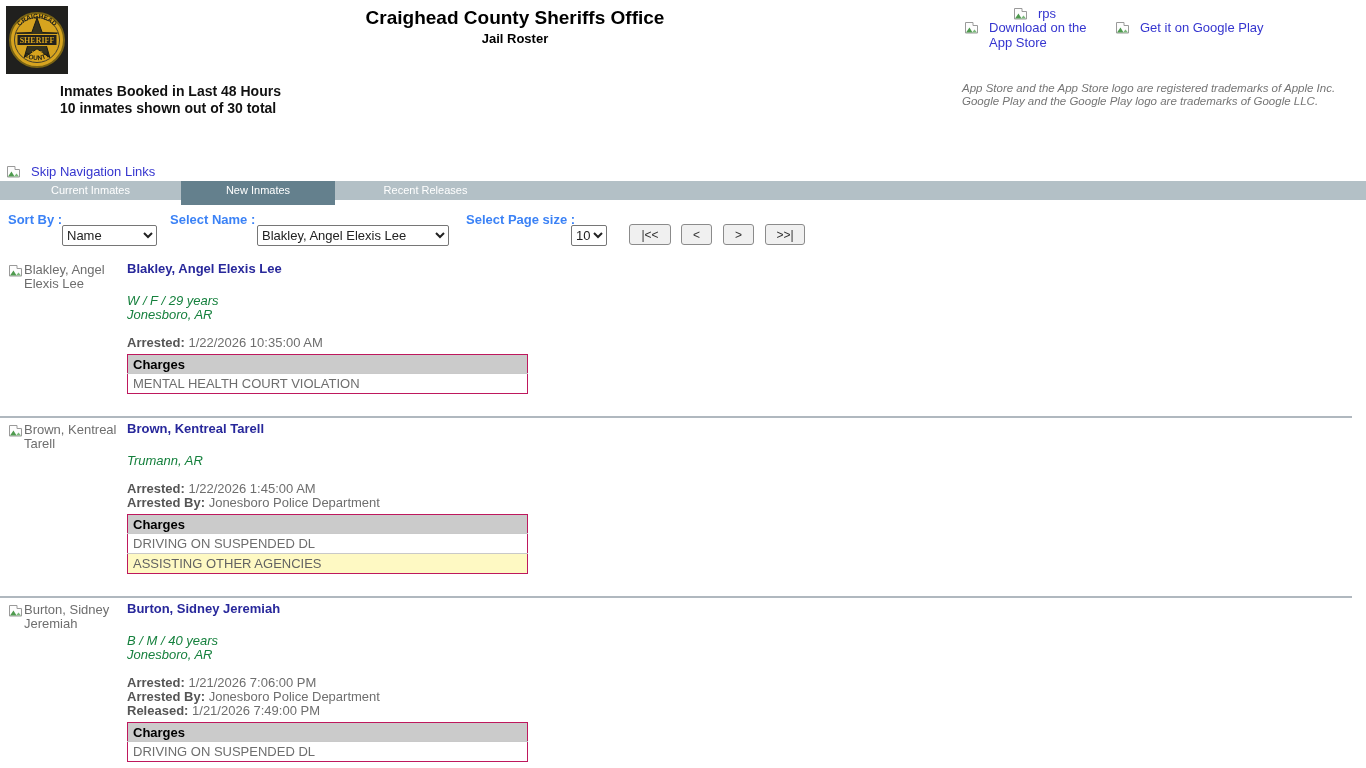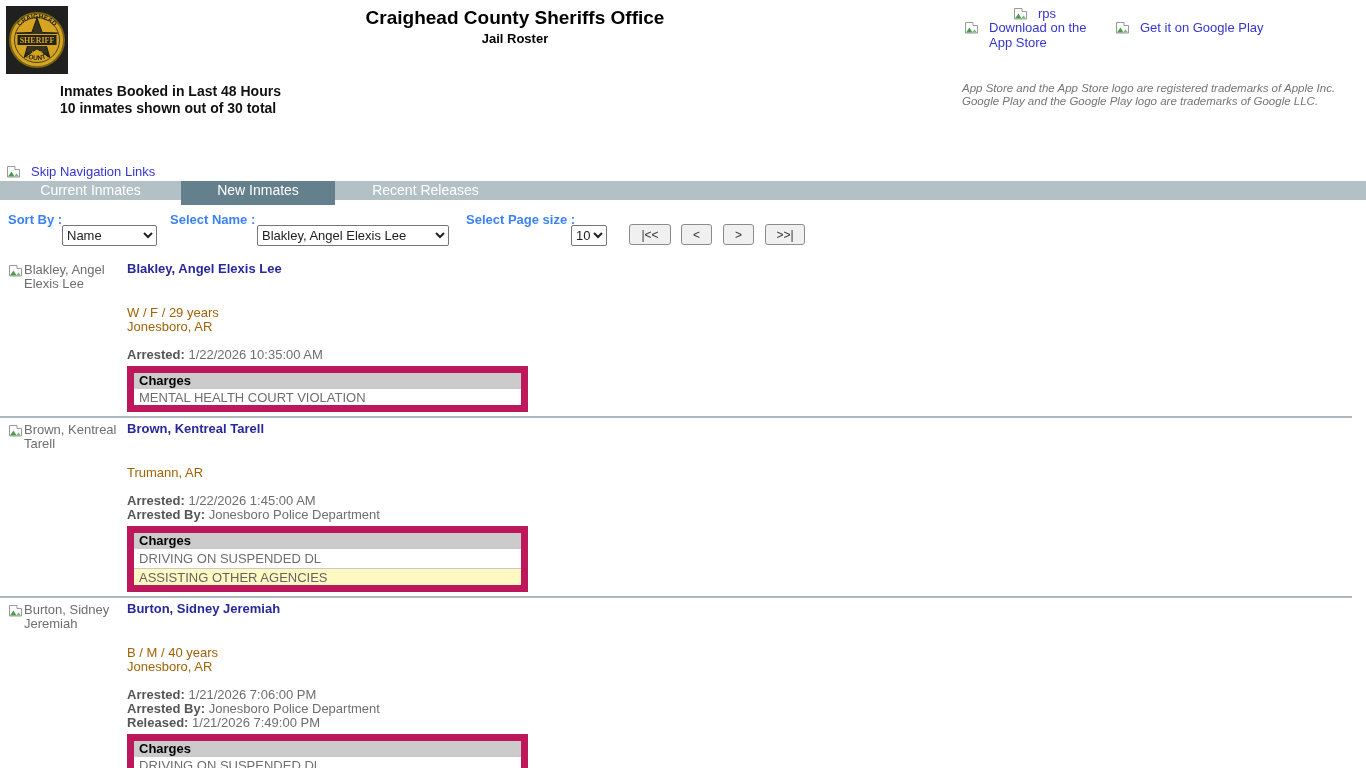--- a/index.html
+++ b/index.html
@@ -25,21 +25,21 @@
   .rps-link { position: absolute; left: 1013px; top: 6px; }
   .appstore-link { position: absolute; left: 964px; top: 20px; width: 136px; line-height: 15px; }
   .gplay-link { position: absolute; left: 1115px; top: 20px; }
   .trademark { position: absolute; left: 962px; top: 82px; font-size: 11.5px; font-style: italic; color: #757575; line-height: 13px; }
 
   .broken-icon { flex: 0 0 auto; display: inline-block; }
 
   
   .skipnav { position: absolute; left: 6px; top: 164px; }
   .tabbar { position: absolute; left: 0; top: 181px; width: 1366px; height: 19px; background: #b3c0c6; display: flex; }
-  .tab { height: 24px; line-height: 19px; text-align: center; color: #ffffff; font-size: 14px; cursor: pointer; }
+  .tab { height: 24px; line-height: 19px; text-align: center; color: #ffffff; font-size: 11px; cursor: pointer; }
   .tab.t1 { width: 181px; }
   .tab.t2 { width: 154px; }
   .tab.t3 { width: 181px; }
   .tab.selected { background: #64808d; }
 
   
   .ctl-label { position: absolute; font-size: 13px; font-weight: bold; color: #3b82f6; top: 212px; }
   .lbl-sort { left: 8px; }
   .lbl-name { left: 170px; }
   .lbl-size { left: 466px; }
@@ -52,24 +52,24 @@
   .pg-prev { left: 681px; width: 31px; }
   .pg-next { left: 723px; width: 31px; }
   .pg-last { left: 765px; width: 40px; }
 
   
   .card { position: absolute; left: 0; width: 1366px; }
   .thumb { position: absolute; left: 8px; top: 1px; width: 112px; font-size: 13px; line-height: 14px; color: #6e6e6e; }
   .thumb .broken-icon { float: left; margin-right: 1px; }
   .details { position: absolute; left: 127px; top: 0; }
   .inmate-name { display: block; font-size: 13px; font-weight: bold; color: #28289b; line-height: 14px; }
-  .demo-block { margin-top: 30px; font-size: 13px; color: #a16207; line-height: 14px; }
+  .demo-block { margin-top: 18px; font-size: 13px; color: #15803d; line-height: 14px; font-style: italic; }
   .arrest-block { margin-top: 14px; font-size: 13px; color: #6e6e6e; line-height: 14px; }
   .arrest-block .lbl { font-weight: bold; color: #555; }
-  .charges-table { margin-top: 4px; width: 401px; border-collapse: collapse; border: 7px solid #be185d; font-size: 13px; }
+  .charges-table { margin-top: 4px; width: 401px; border-collapse: collapse; border: 1px solid #be185d; font-size: 13px; }
   .charges-table th { background: #cbcbcb; color: #000; font-weight: bold; text-align: left; height: 19px; padding: 0 0 0 5px; }
   .charges-table td { color: #6e6e6e; height: 20px; padding: 0 0 0 5px; border-top: 1px solid #c9c9c9; background: #fff; }
   .charges-table tr.alt td { background: #fef9c3; color: #636363; }
   .separator { position: absolute; left: 0; width: 1352px; height: 2px; background: #b0b8bf; }
   .sep1 { top: 416px; }
   .sep2 { top: 596px; }
 </style>
 </head>
 <body>
 

